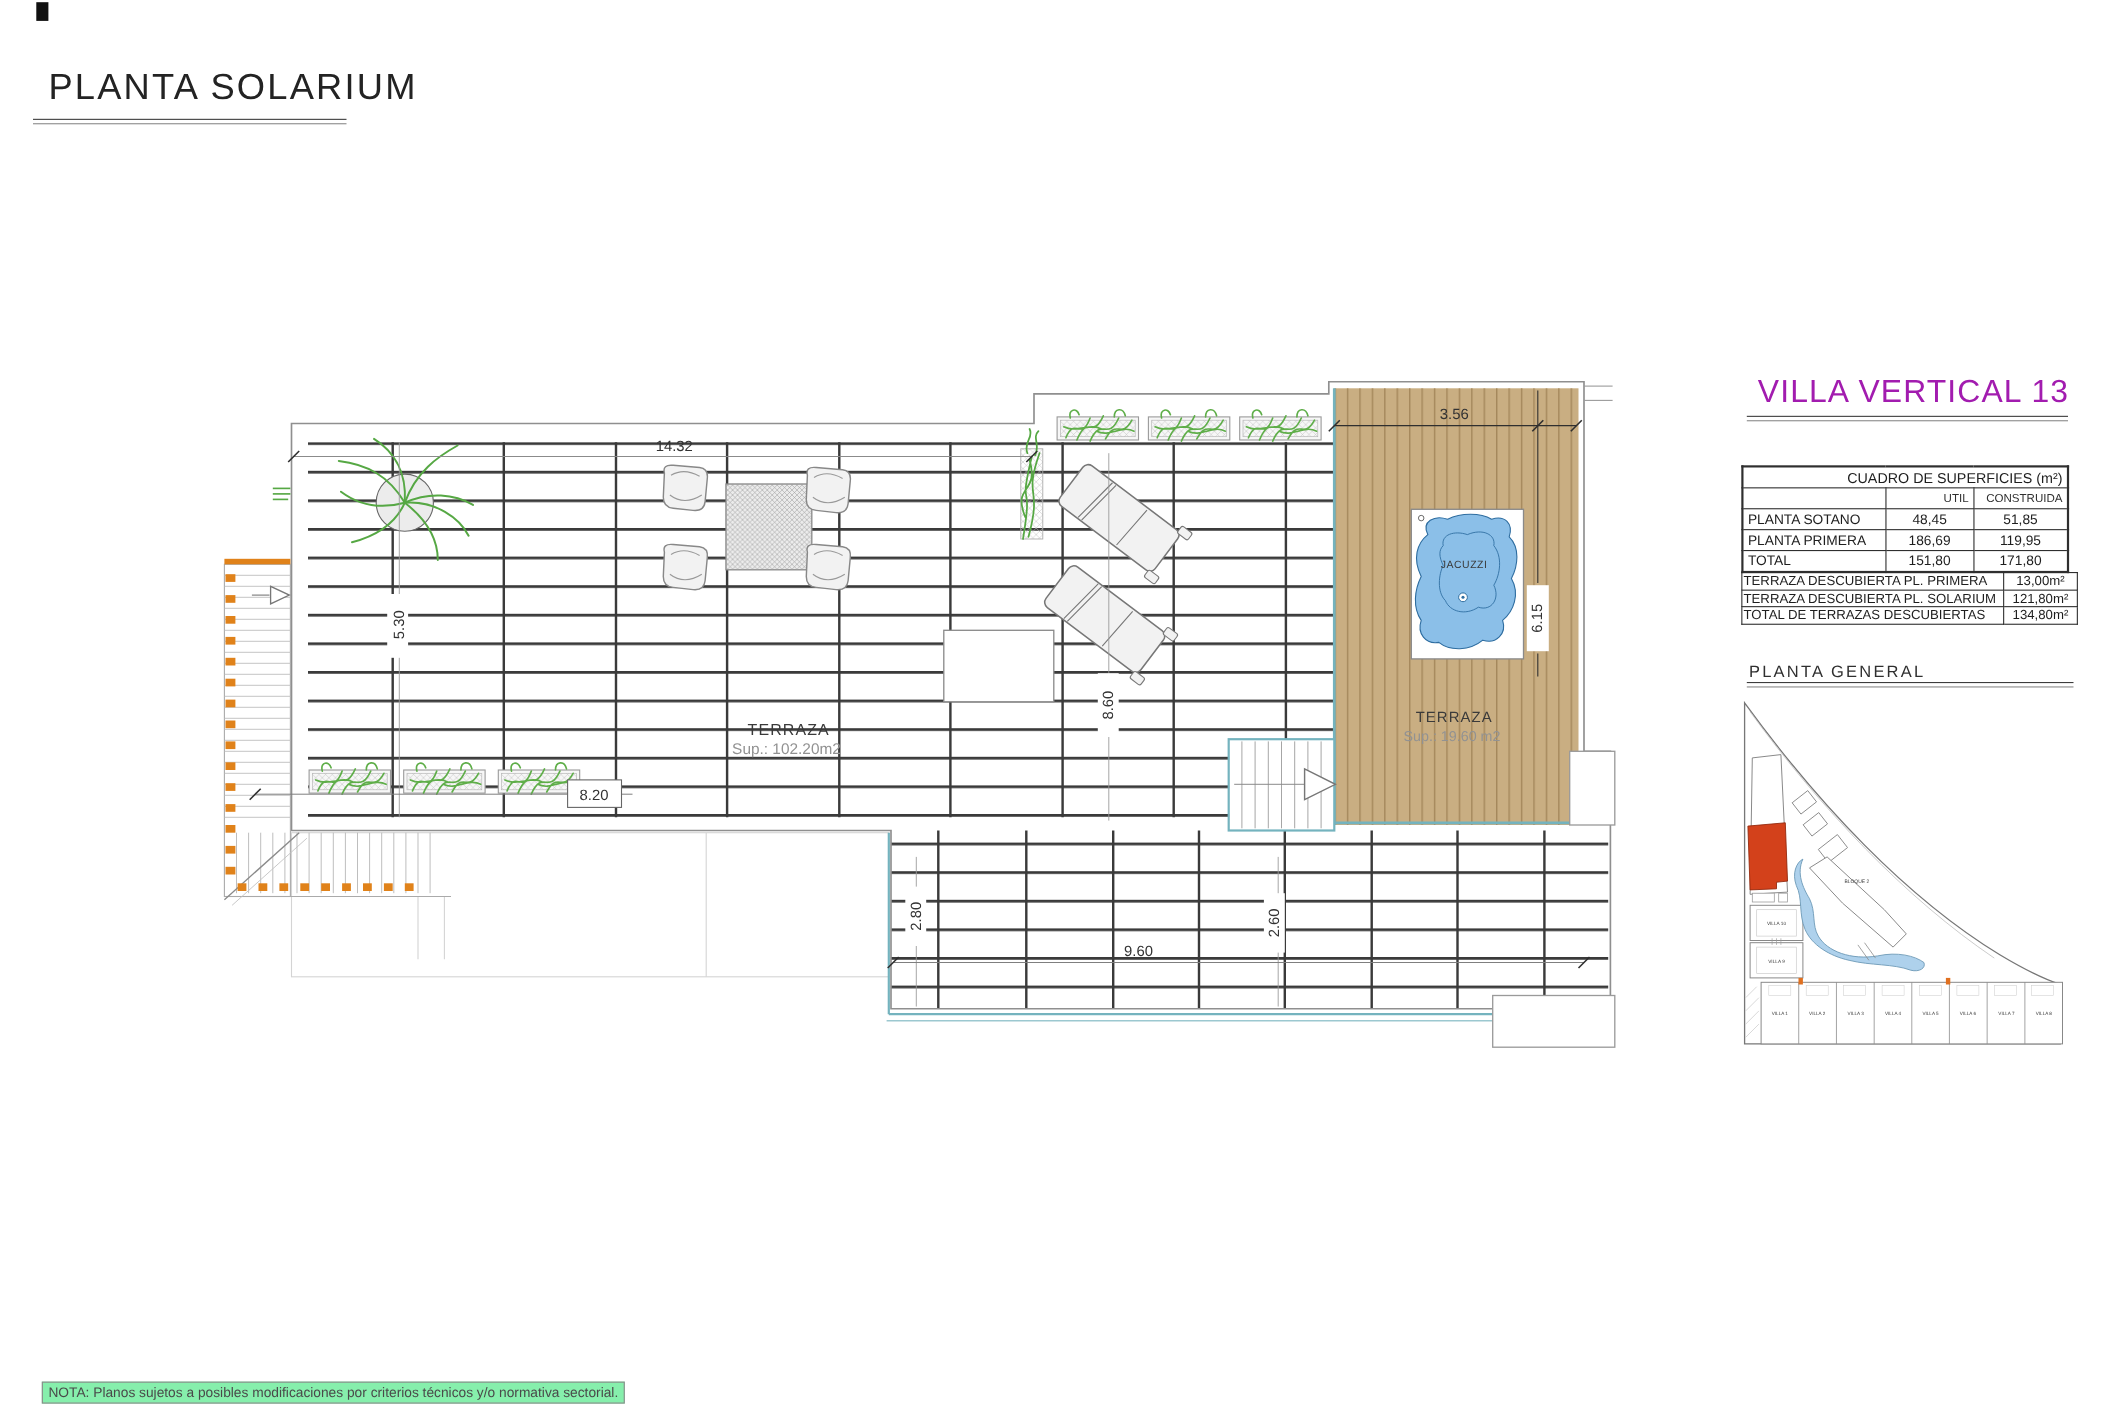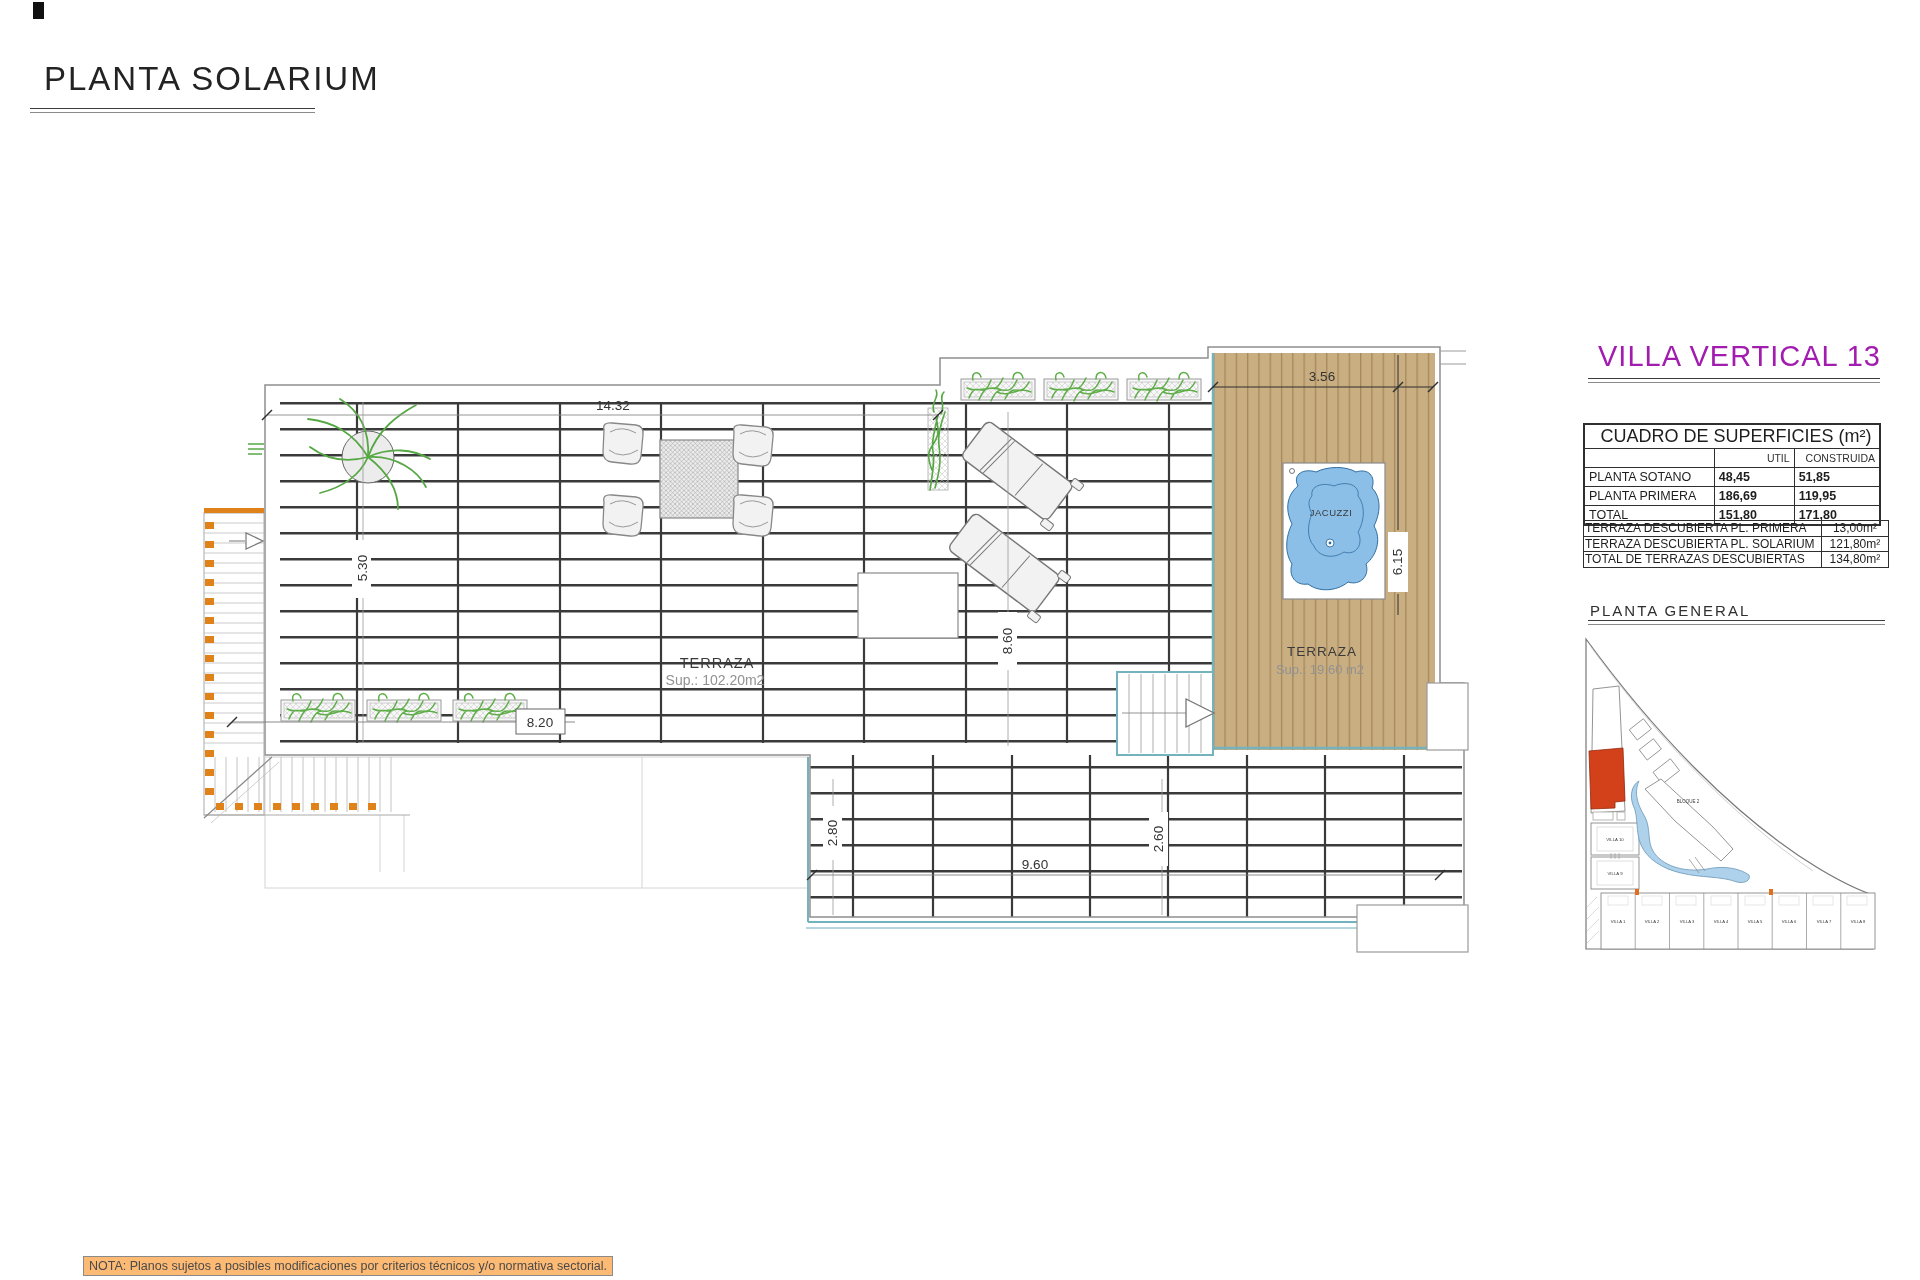--- a/index.html
+++ b/index.html
@@ -6,27 +6,27 @@
   #sheet{position:relative;width:1920px;height:1280px;background:#ffffff;overflow:hidden;
          font-family:"Liberation Sans",sans-serif;color:#2a2a2a;}
   .abs{position:absolute;}
   .sheet-title{font-size:33px;letter-spacing:2px;font-weight:400;color:#232323;white-space:nowrap;}
   .dbl-line{height:3px;border-top:1px solid #3c3c3c;border-bottom:1px solid #8a8a8a;}
   .panel-title{font-size:29px;letter-spacing:1px;font-weight:400;color:#a21caf;white-space:nowrap;}
   .sub-title{font-size:15px;letter-spacing:2px;color:#2f2f2f;white-space:nowrap;}
   table.surf{border-collapse:collapse;border:2px solid #2f2f2f;font-size:12.5px;color:#1e1e1e;
              table-layout:fixed;}
   table.surf td{border:1px solid #2f2f2f;padding:1px 4px;height:16px;overflow:hidden;white-space:nowrap;}
-  table.surf .tt{text-align:center;font-size:18px;padding-left:12px;}
+  table.surf .tt{text-align:right;font-size:13px;padding-left:12px;}
   table.surf .hd{text-align:right;font-size:10.5px;color:#2f2f2f;}
-  table.surf .num{text-align:left;font-weight:bold;}
+  table.surf .num{text-align:center;}
   table.terr{border-collapse:collapse;border:1.5px solid #2f2f2f;font-size:12px;color:#1e1e1e;table-layout:fixed;}
   table.terr td{border:1px solid #2f2f2f;padding:0 1px;height:14.5px;white-space:nowrap;overflow:hidden;}
   table.terr .val{text-align:center;}
-  .note-box{border:1px solid #8a8a8a;font-size:12.5px;color:#4a4a4a;padding:2px 5px;background:#fdba74;white-space:nowrap;margin-left:45px;}
+  .note-box{border:1px solid #8a8a8a;font-size:12.5px;color:#4a4a4a;padding:2px 5px;background:#86efac;white-space:nowrap;}
   svg text{font-family:"Liberation Sans",sans-serif;fill:#3a3a3a;}
   .dimtxt{font-size:13.5px;fill:#333;}
   .suptxt{fill:#929292;}
 </style>
 </head>
 <body>
 
 <div id="sheet">
 
   <div class="abs" style="left:33px;top:2px;width:11px;height:17px;background:#111;"></div>

